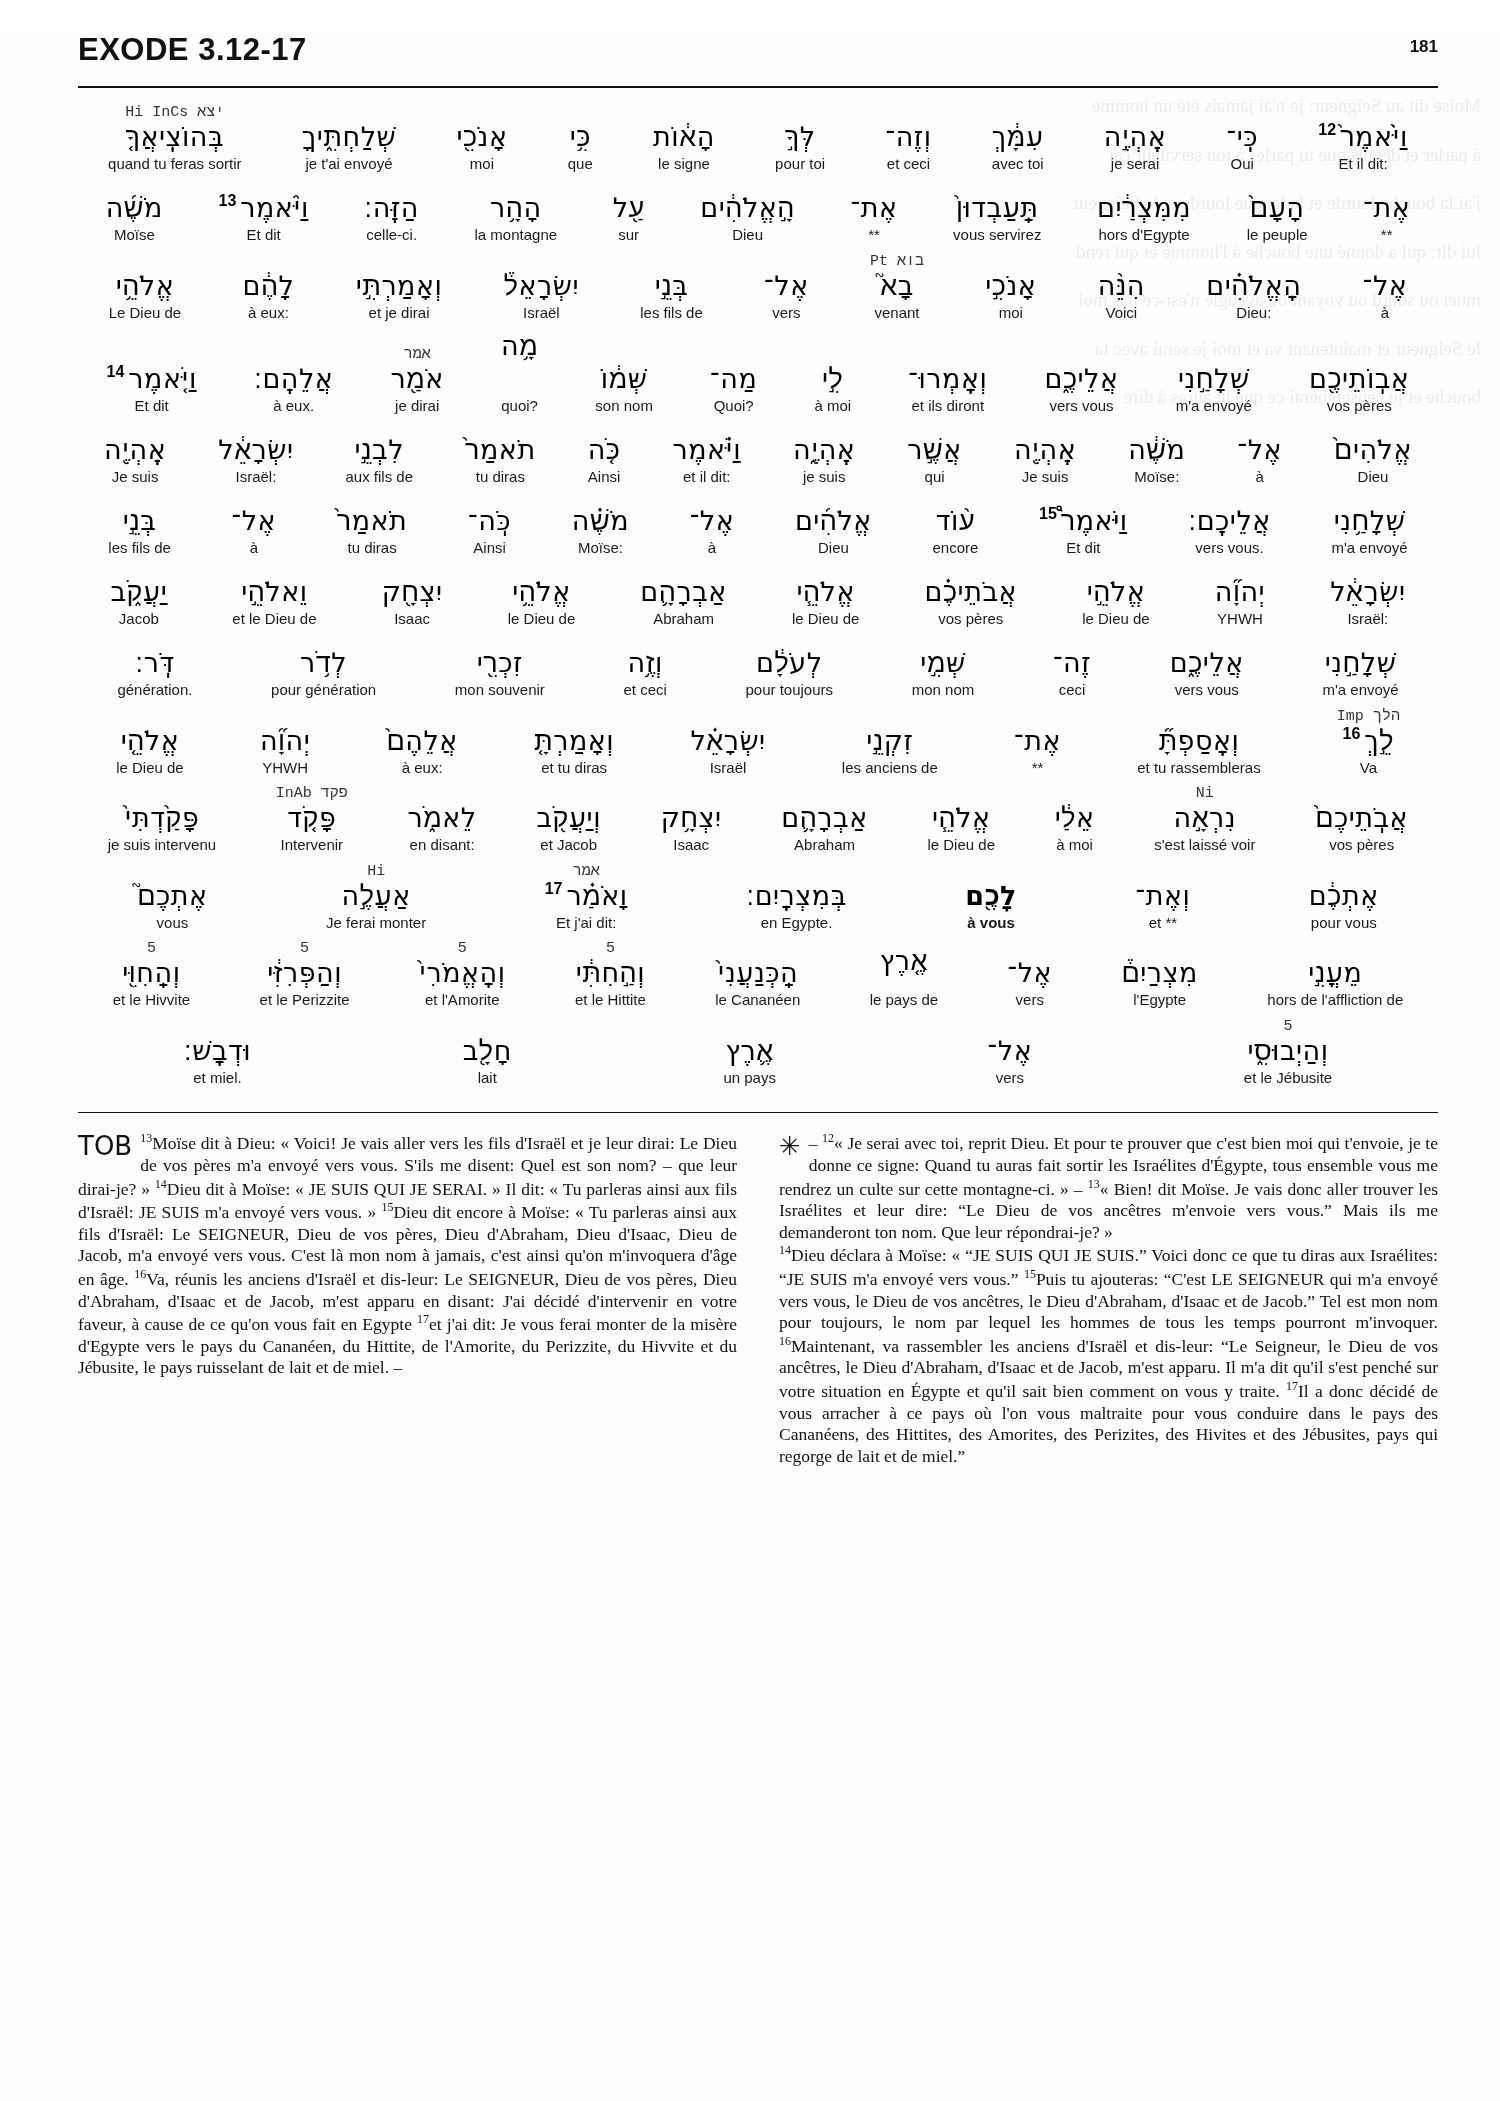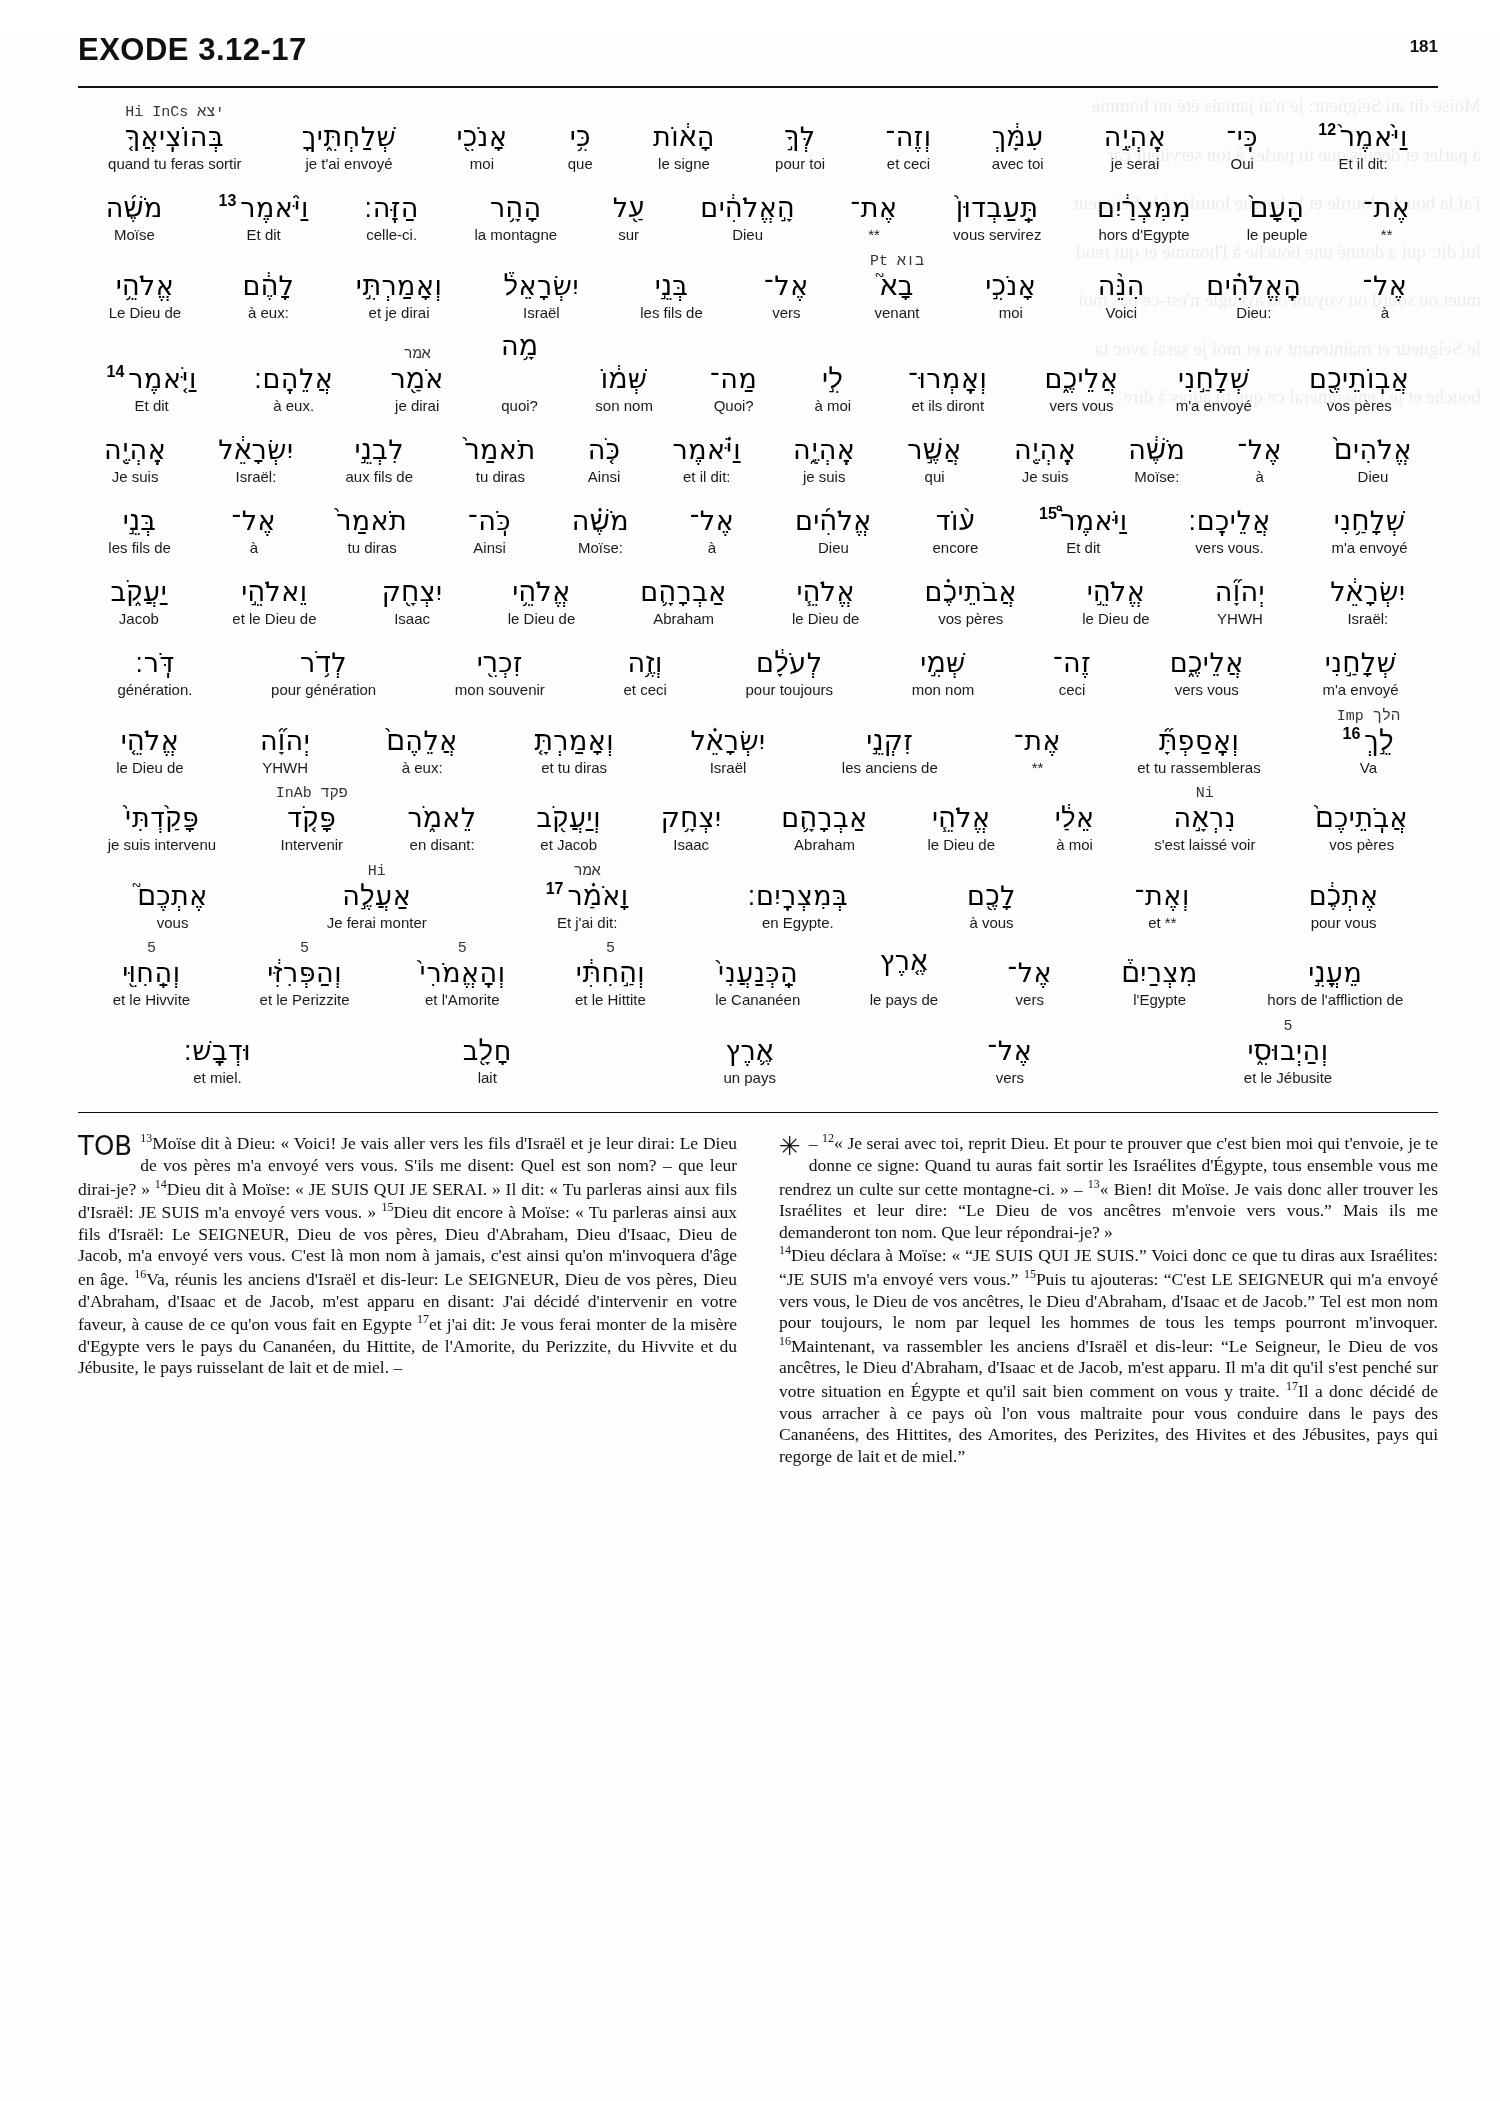--- a/index.html
+++ b/index.html
@@ -647,21 +647,21 @@
         </div>
         <div class="il-line">
           <div class="il-cell" style="flex: 1 1 auto;">
             <div class="heb">אֶתְכֶ֔ם</div>
             <div class="fr">pour vous</div>
           </div>
           <div class="il-cell" style="flex: 1 1 auto;">
             <div class="heb">וְאֶת־</div>
             <div class="fr">et **</div>
           </div>
-          <div class="il-cell" style="flex: 1 1 auto;">
+          <div class="il-cell" style="flex: 1 1 auto; font-weight: bold;">
             <div class="heb">לָכֶ֖ם</div>
             <div class="fr">à vous</div>
           </div>
           <div class="il-cell" style="flex: 1 1 auto;">
             <div class="heb">בְּמִצְרָֽיִם׃</div>
             <div class="fr">en Egypte.</div>
           </div>
           <div class="il-cell" style="flex: 1 1 auto;">
             <div class="tag">אמר</div>
             <div style="display: flex; flex-direction: row-reverse; align-items: flex-start; gap: 4px;">

